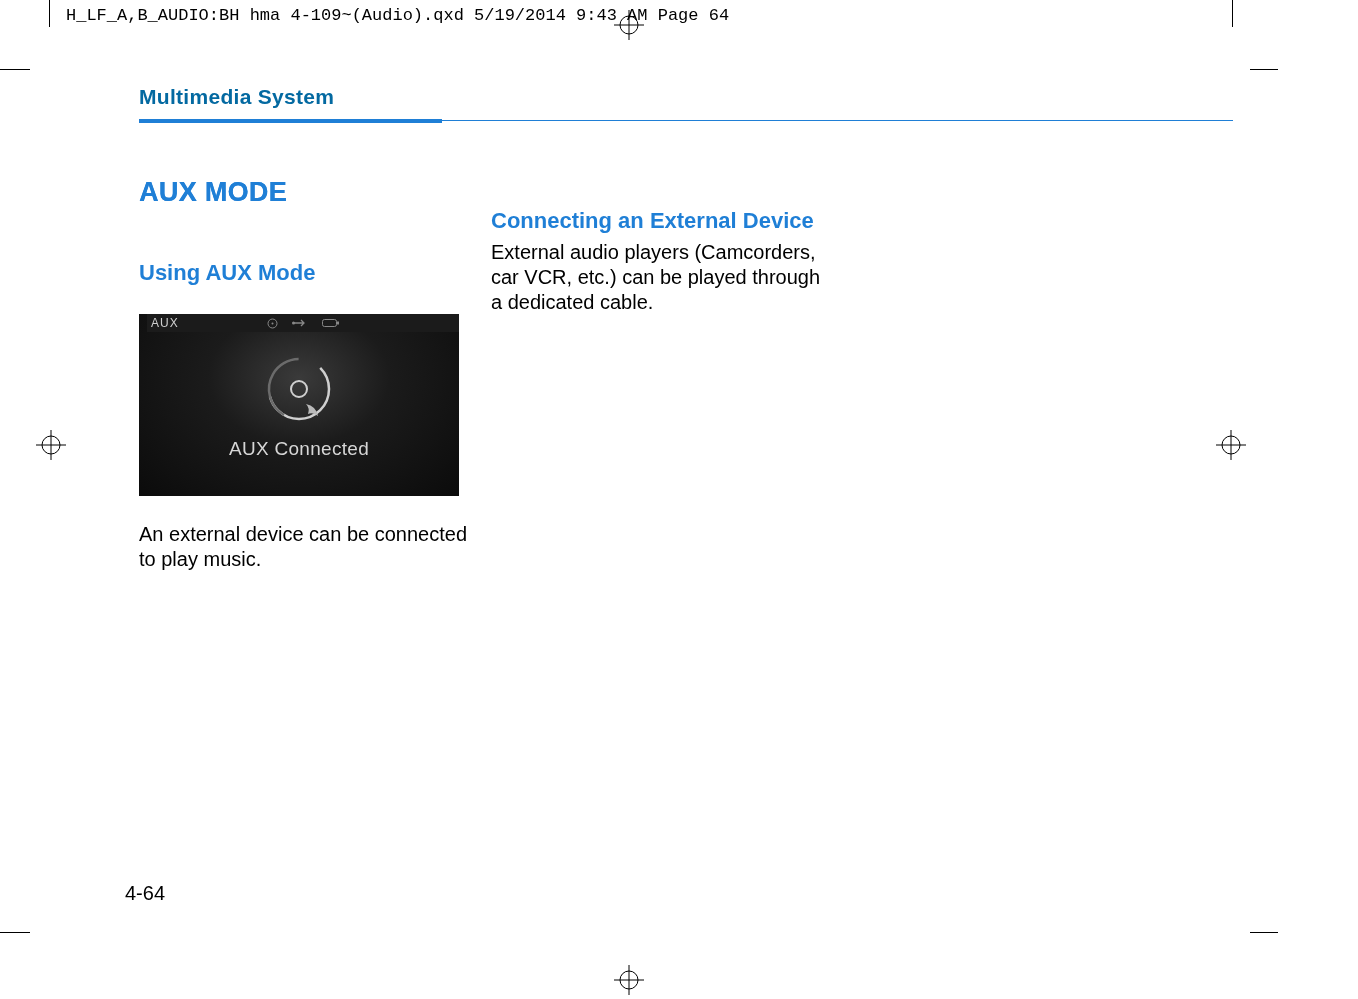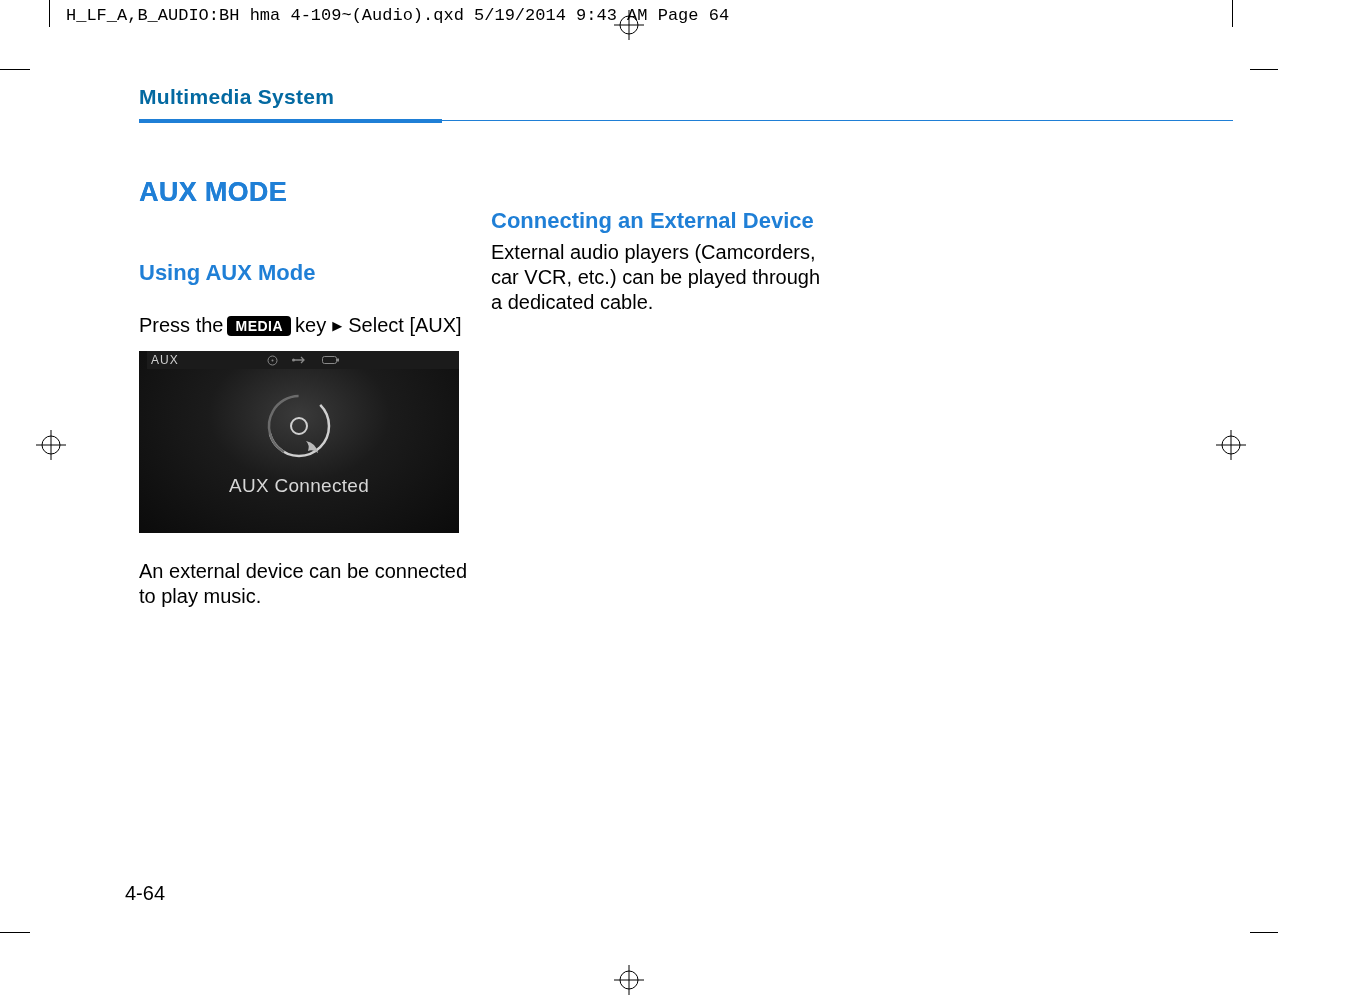--- a/index.html
+++ b/index.html
@@ -240,27 +240,20 @@
   <div class="section-header">
     <div class="section-title">Multimedia System</div>
     <div class="section-rule"></div>
     <div class="section-rule-accent"></div>
   </div>
 
   <div class="col col-left">
     <h1 class="main-heading">AUX MODE</h1>
     <h2 class="subheading">Using AUX Mode</h2>
 
-    <div class="instruction">
-      <span>Press the</span>
-      <span class="media-key">MEDIA</span>
-      <span>key</span>
-      <span class="triangle">▶</span>
-      <span>Select [AUX]</span>
-    </div>
 
     <div class="screenshot">
       <div class="screenshot-topbar">
         <span class="aux-label">AUX</span>
         <div class="icons">
           <svg width="11" height="11" viewBox="0 0 11 11">
               <circle cx="5.5" cy="5.5" r="4.5" fill="none" stroke="#888" stroke-width="1"></circle>
               <circle cx="5.5" cy="5.5" r="1" fill="#888"></circle>
             </svg>
           <svg width="16" height="10" viewBox="0 0 16 10">

